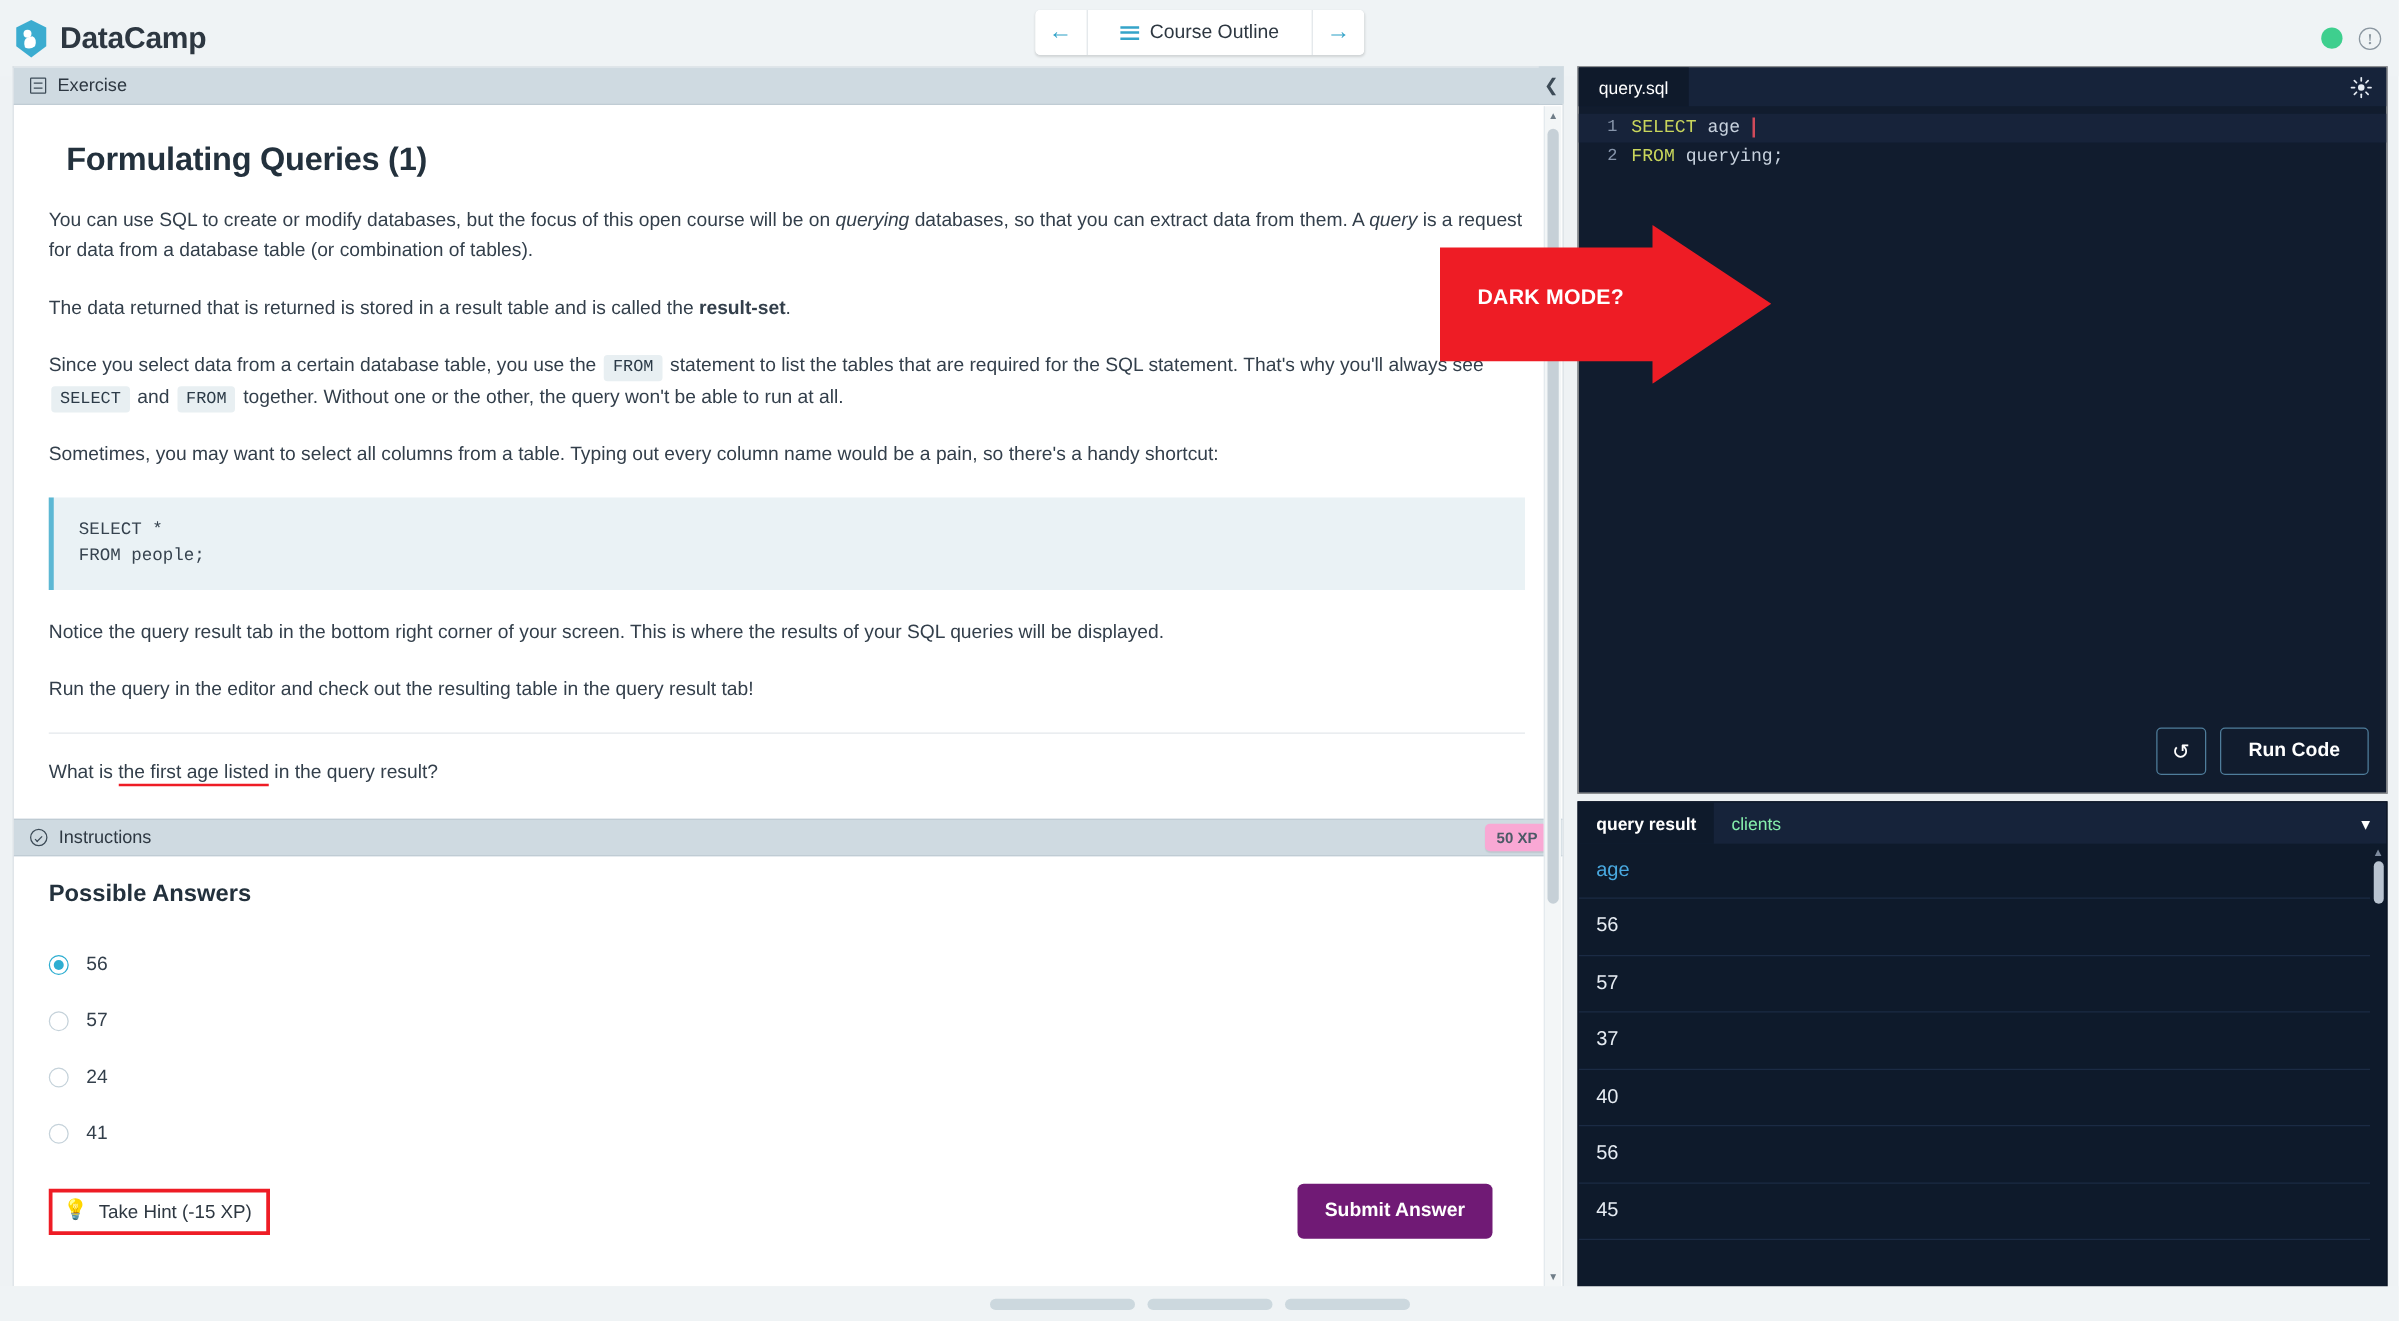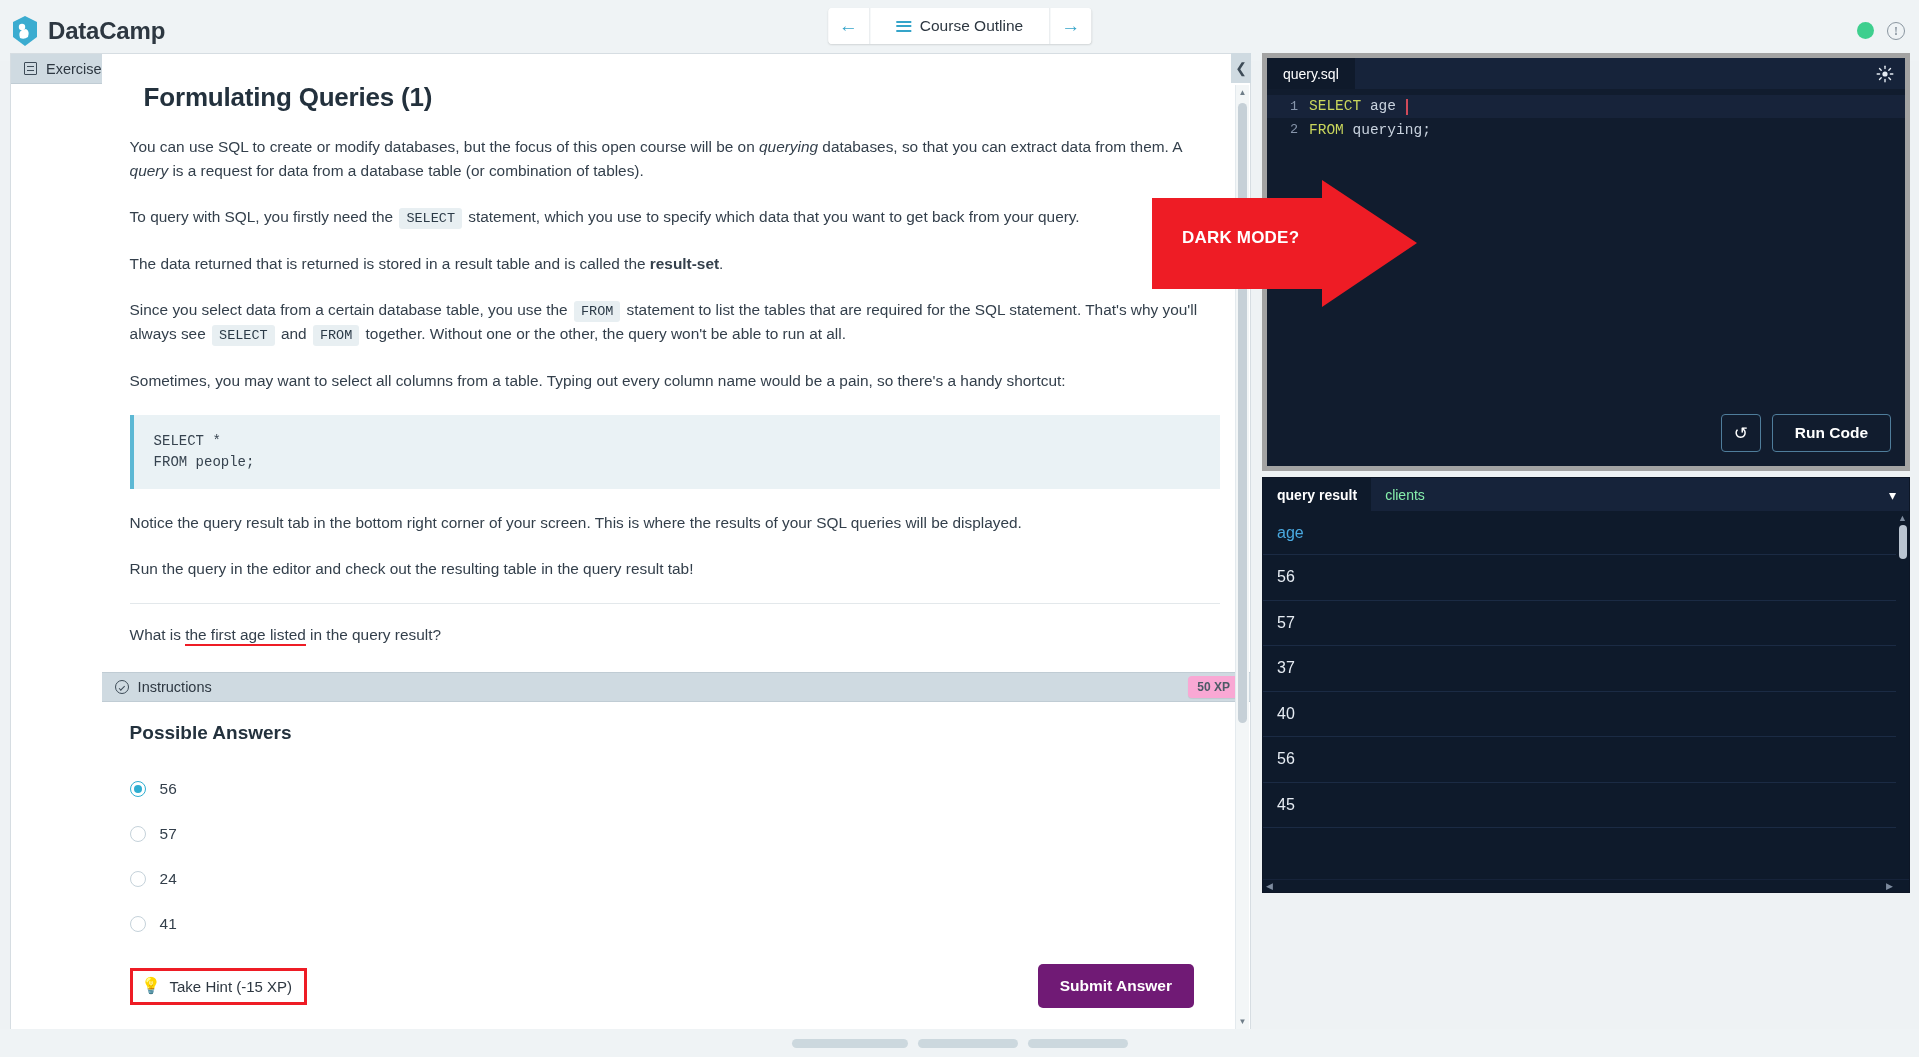--- a/index.html
+++ b/index.html
@@ -75,21 +75,21 @@
     font-family: "Liberation Serif", serif;
   }
 
   
   .left-pane {
     position: absolute; left: 10px; top: 53px;
     width: 1241px; height: 976px;
     background: #ffffff;
     border: 1px solid #d6dde2;
     border-bottom: none;
-    display: flex; flex-direction: row;
+    display: flex; flex-direction: column;
   }
   .exercise-header {
     height: 30px; min-height: 30px;
     background: #cfdae1;
     display: flex; align-items: center;
     padding-left: 13px;
     font-size: 14.5px; color: #2d3741;
     gap: 9px;
     border-bottom: 1px solid #c0ccd4;
   }
@@ -258,23 +258,23 @@
     z-index: 5;
   }
 
   
   .right-pane {
     position: absolute; left: 1262px; top: 53px;
     width: 648px; height: 1004px;
   }
   .editor-box {
     position: relative;
-    width: 648px; height: 418px;
+    width: 648px; height: 582px;
     background: #111c2e;
-    border: 5px solid #a3a3a3;
+    border: 1px solid #a3a3a3;
   }
   .editor-tabbar {
     height: 31px; background: #16233a;
     display: flex; align-items: stretch;
     position: relative;
   }
   .editor-tab {
     background: #0f1a2b;
     color: #ffffff;
     font-size: 14px;
@@ -449,21 +449,20 @@
       <span class="ex-icon"></span>
       <span>Exercise</span>
     </div>
 
     <div class="content-scroll">
       <div class="article">
         <h1>Formulating Queries (1)</h1>
 
         <p><span>You can use SQL to create or modify databases, but the focus of this open course will be on </span><em>querying</em><span> databases, so that you can extract data from them. A </span><em>query</em><span> is a request for data from a database table (or combination of tables).</span></p>
 
-        <p><span>To query with SQL, you firstly need the </span><code class="inline">SELECT</code><span> statement, which you use to specify which data that you want to get back from your query.</span></p>
 
         <p><span>The data returned that is returned is stored in a result table and is called the </span><strong>result-set</strong><span>.</span></p>
 
         <p><span>Since you select data from a certain database table, you use the </span><code class="inline">FROM</code><span> statement to list the tables that are required for the SQL statement. That's why you'll always see </span><code class="inline">SELECT</code><span> and </span><code class="inline">FROM</code><span> together. Without one or the other, the query won't be able to run at all.</span></p>
 
         <p>Sometimes, you may want to select all columns from a table. Typing out every column name would be a pain, so there's a handy shortcut:</p>
 
         <div class="codeblock">SELECT *
 FROM people;</div>
 

